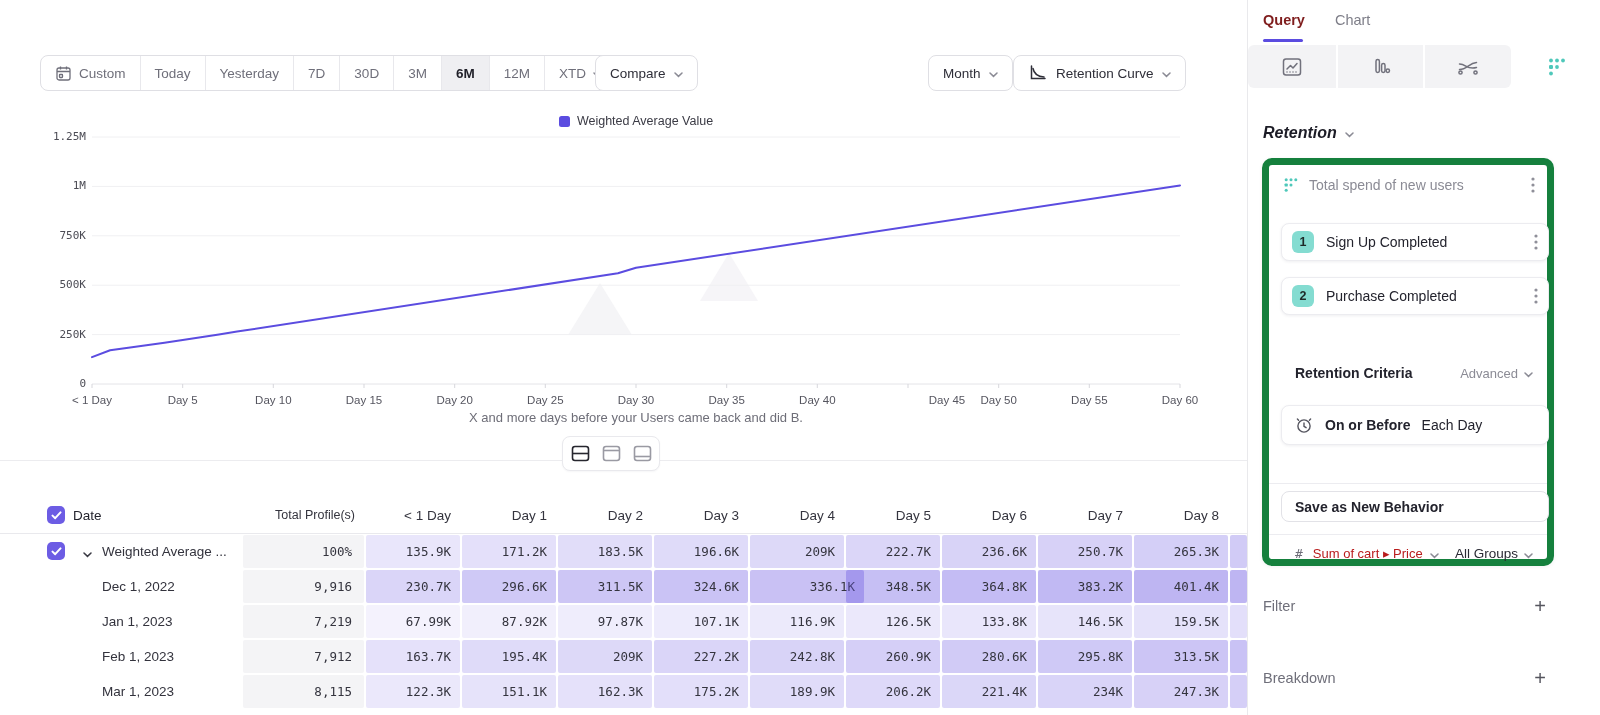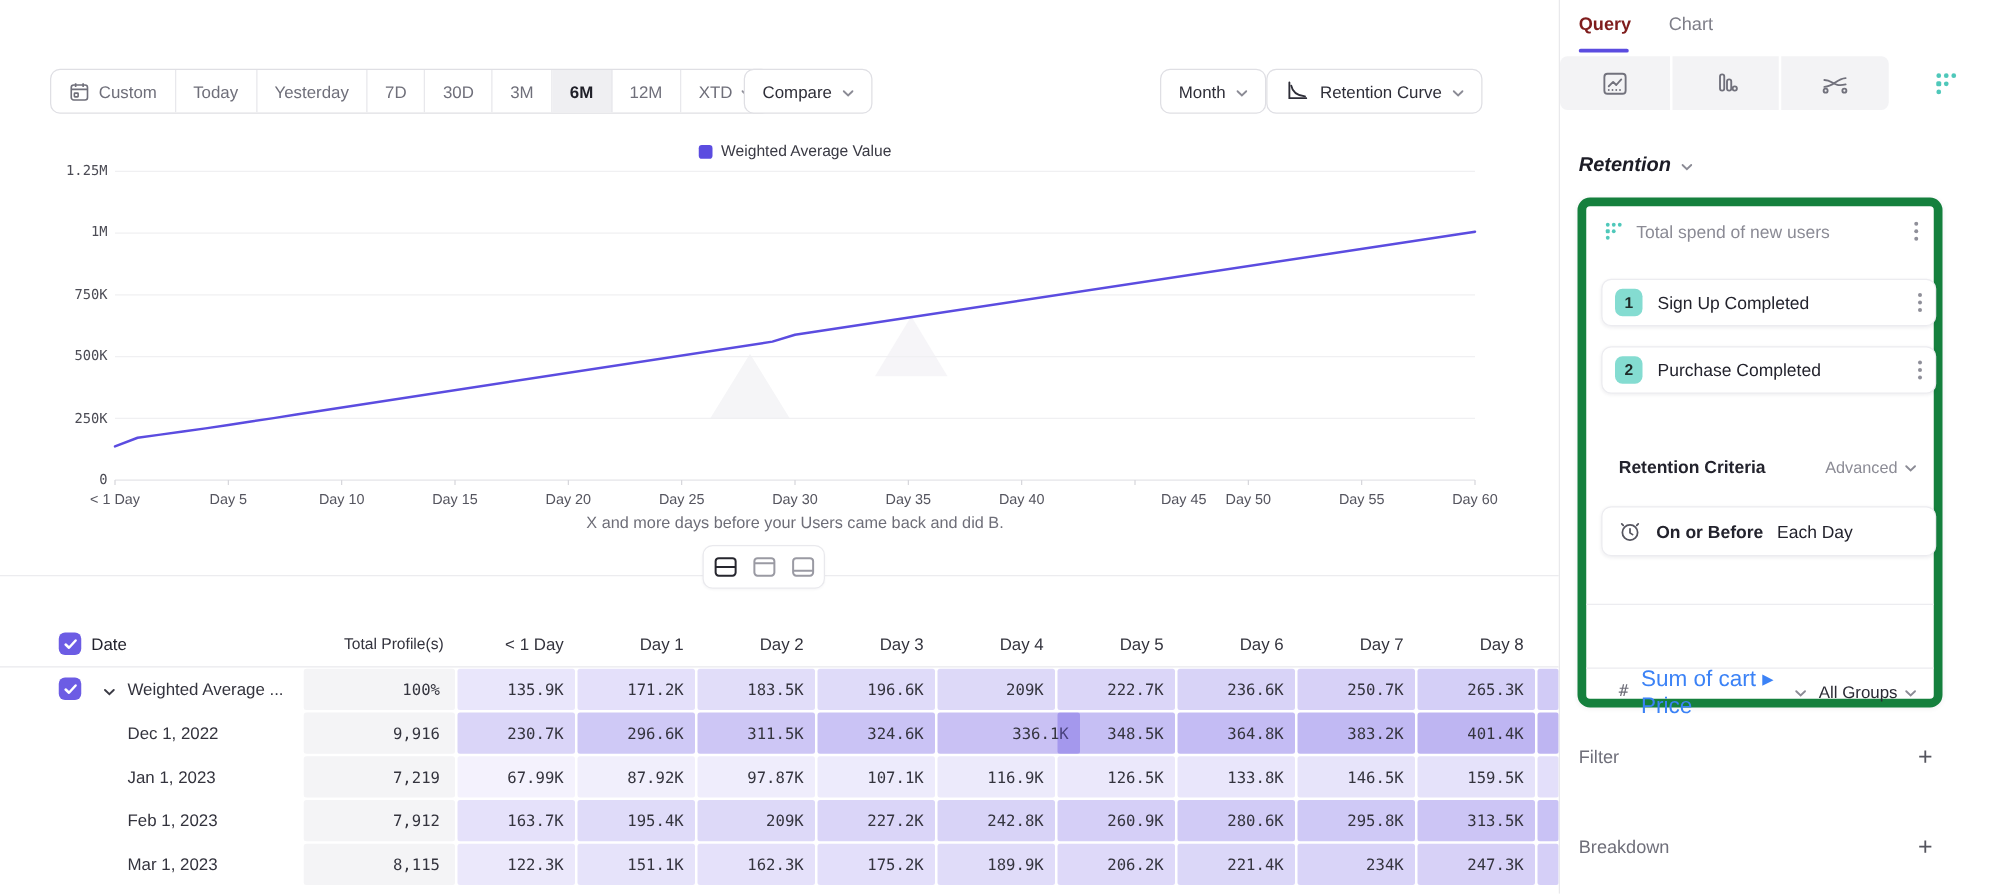--- a/index.html
+++ b/index.html
@@ -410,27 +410,30 @@
               <path d="M10 8v3.3l2.1 1.4" stroke-linecap="round"></path>
             <path d="M4.6 5.3 3.4 4.1M15.4 5.3l1.2-1.2" stroke-linecap="round"></path>
           </svg>
         </span>
         <span style="font-size:14px;font-weight:600;color:#23232d;">On or Before</span>
         <span style="font-size:14px;color:#23232d;">Each Day</span>
       </div>
 
       <div class="abs" style="left:0;top:318px;width:100%;height:1px;background:#ececf0;"></div>
 
+      <div class="subcard" style="left:12px;top:326px;width:268px;height:31px;padding:0 13px;box-shadow:none;border-color:#e2e2e7;">
+        <span style="font-size:14px;font-weight:600;color:#23232d;">Save as New Behavior</span>
+      </div>
 
       <div class="abs" style="left:0;top:369px;width:100%;height:1px;background:#ececf0;"></div>
 
       <div class="abs" style="left:26px;top:370px;right:14px;height:37px;display:flex;align-items:center;gap:10px;">
         <span class="mono" style="font-size:13px;color:#6f6f7a;">#</span>
         <span style="display:flex;align-items:center;gap:7px;flex:1;cursor:pointer;">
-          <span style="font-size:18px;color:#3b82f6;">Sum of cart ▸ Price</span>
+          <span style="font-size:13px;color:#b91c1c;">Sum of cart ▸ Price</span>
           <span class="chev"><svg width="9" height="6" viewBox="0 0 9 6" fill="none" stroke="currentColor" stroke-width="1.5" stroke-linecap="round">
                 <path d="M1 1l3.5 3.4L8 1"></path>
               </svg></span>
         </span>
         <span style="display:flex;align-items:center;gap:6px;cursor:pointer;">
           <span style="font-size:13.5px;color:#2a2a34;">All Groups</span>
           <span class="chev"><svg width="9" height="6" viewBox="0 0 9 6" fill="none" stroke="currentColor" stroke-width="1.5" stroke-linecap="round">
                 <path d="M1 1l3.5 3.4L8 1"></path>
               </svg></span>
         </span>

